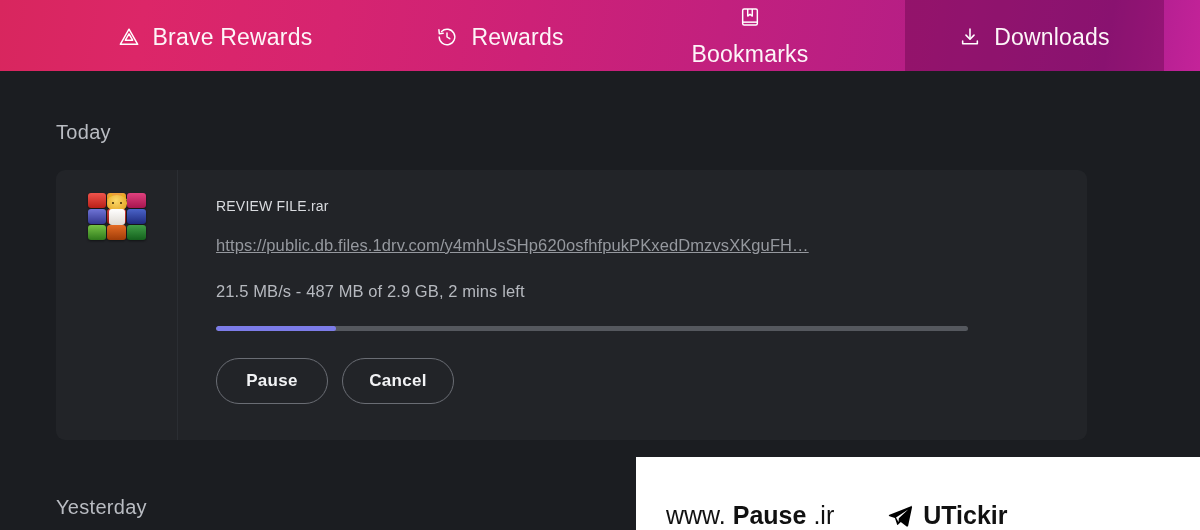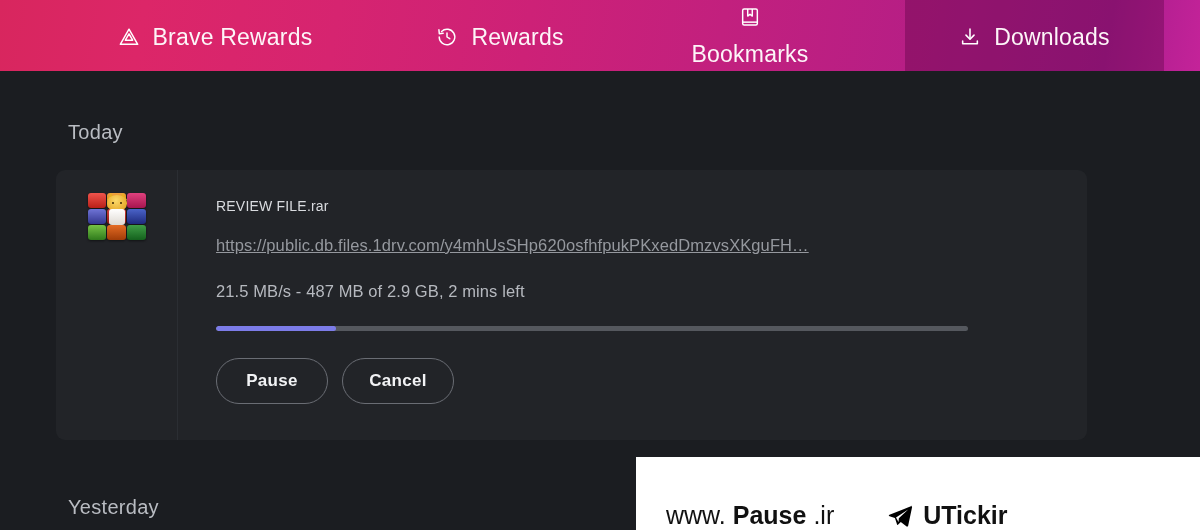--- a/index.html
+++ b/index.html
@@ -72,21 +72,21 @@
   
   .body {
     position: absolute;
     left: 0; top: 71px;
     width: 1200px; height: 459px;
     background: #1b1d21;
   }
 
   .section-label {
     position: absolute;
-    left: 68px;
+    left: 56px;
     color: #b9bcc2;
     font-size: 20px;
     letter-spacing: 0.3px;
   }
   #label-today     { top: 50px; }
   #label-yesterday { top: 425px; }
 
   
   .download-card {
     position: absolute;

